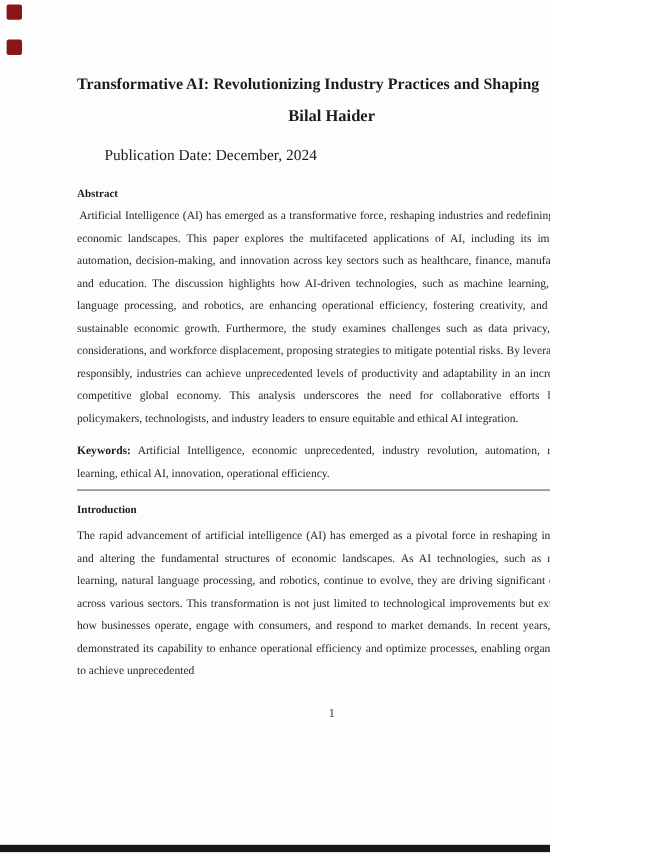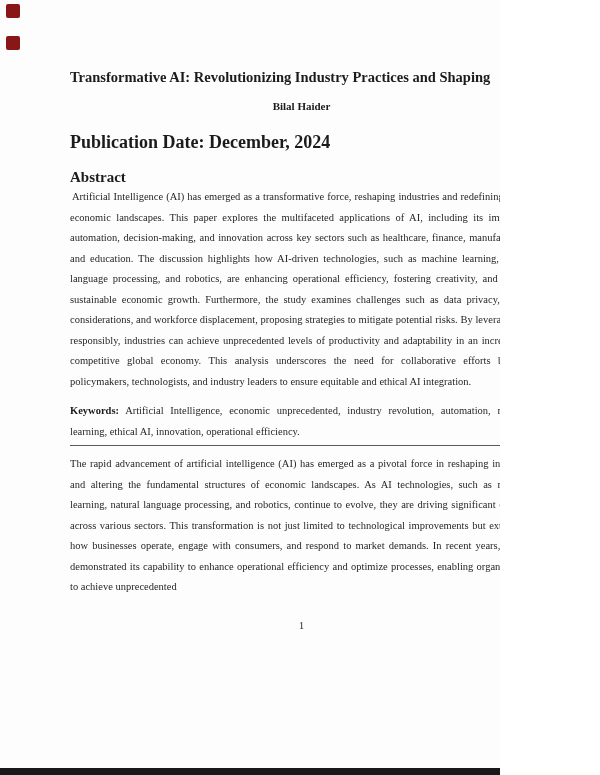--- a/index.html
+++ b/index.html
@@ -27,34 +27,35 @@
     font-weight: bold;
     font-size: 14.5px;
     line-height: 30px;
     color: #1b1b1b;
     white-space: nowrap;
   }
   .author {
     margin-top: 4px;
     text-align: center;
     font-weight: bold;
-    font-size: 11px;
+    font-size: 15px;
     line-height: 20px;
     color: #1b1b1b;
   }
   .pubdate {
     margin-top: 16px;
-    font-weight: bold;
-    font-size: 18px;
+    font-weight: normal;
+    font-size: 14px;
     line-height: 20px;
     color: #1b1b1b;
+    margin-left: 25px;
   }
   .section-heading {
     font-weight: bold;
-    font-size: 15px;
+    font-size: 10px;
     line-height: 20px;
     color: #1b1b1b;
   }
   .h-abstract { margin-top: 15px; }
   .h-intro { margin-top: 7px; }
   .body-text {
     font-size: 10.5px;
     line-height: 20.5px;
     text-align: justify;
     color: #262626;
@@ -115,20 +116,21 @@
     <div class="pubdate">Publication Date: December, 2024</div>
 
     <div class="section-heading h-abstract">Abstract</div>
 
     <div class="body-text abstract-para">Artificial Intelligence (AI) has emerged as a transformative force, reshaping industries and redefining global economic landscapes. This paper explores the multifaceted applications of AI, including its impact on automation, decision-making, and innovation across key sectors such as healthcare, finance, manufacturing, and education. The discussion highlights how AI-driven technologies, such as machine learning, natural language processing, and robotics, are enhancing operational efficiency, fostering creativity, and driving sustainable economic growth. Furthermore, the study examines challenges such as data privacy, ethical considerations, and workforce displacement, proposing strategies to mitigate potential risks. By leveraging AI responsibly, industries can achieve unprecedented levels of productivity and adaptability in an increasingly competitive global economy. This analysis underscores the need for collaborative efforts between policymakers, technologists, and industry leaders to ensure equitable and ethical AI integration.</div>
 
     <div class="body-text keywords-para"><b>Keywords:</b> <span>Artificial Intelligence, economic unprecedented, industry revolution, automation, machine learning, ethical AI, innovation, operational efficiency.</span></div>
 
     <hr class="divider">
 
+    <div class="section-heading h-intro">Introduction</div>
 
     <div class="body-text intro-para">The rapid advancement of artificial intelligence (AI) has emerged as a pivotal force in reshaping industries and altering the fundamental structures of economic landscapes. As AI technologies, such as machine learning, natural language processing, and robotics, continue to evolve, they are driving significant changes across various sectors. This transformation is not just limited to technological improvements but extends to how businesses operate, engage with consumers, and respond to market demands. In recent years, AI has demonstrated its capability to enhance operational efficiency and optimize processes, enabling organizations to achieve unprecedented</div>
 
     <div class="page-number">1</div>
 
   </div>
 
   <div class="bottom-bar"></div>
 
 </div>

